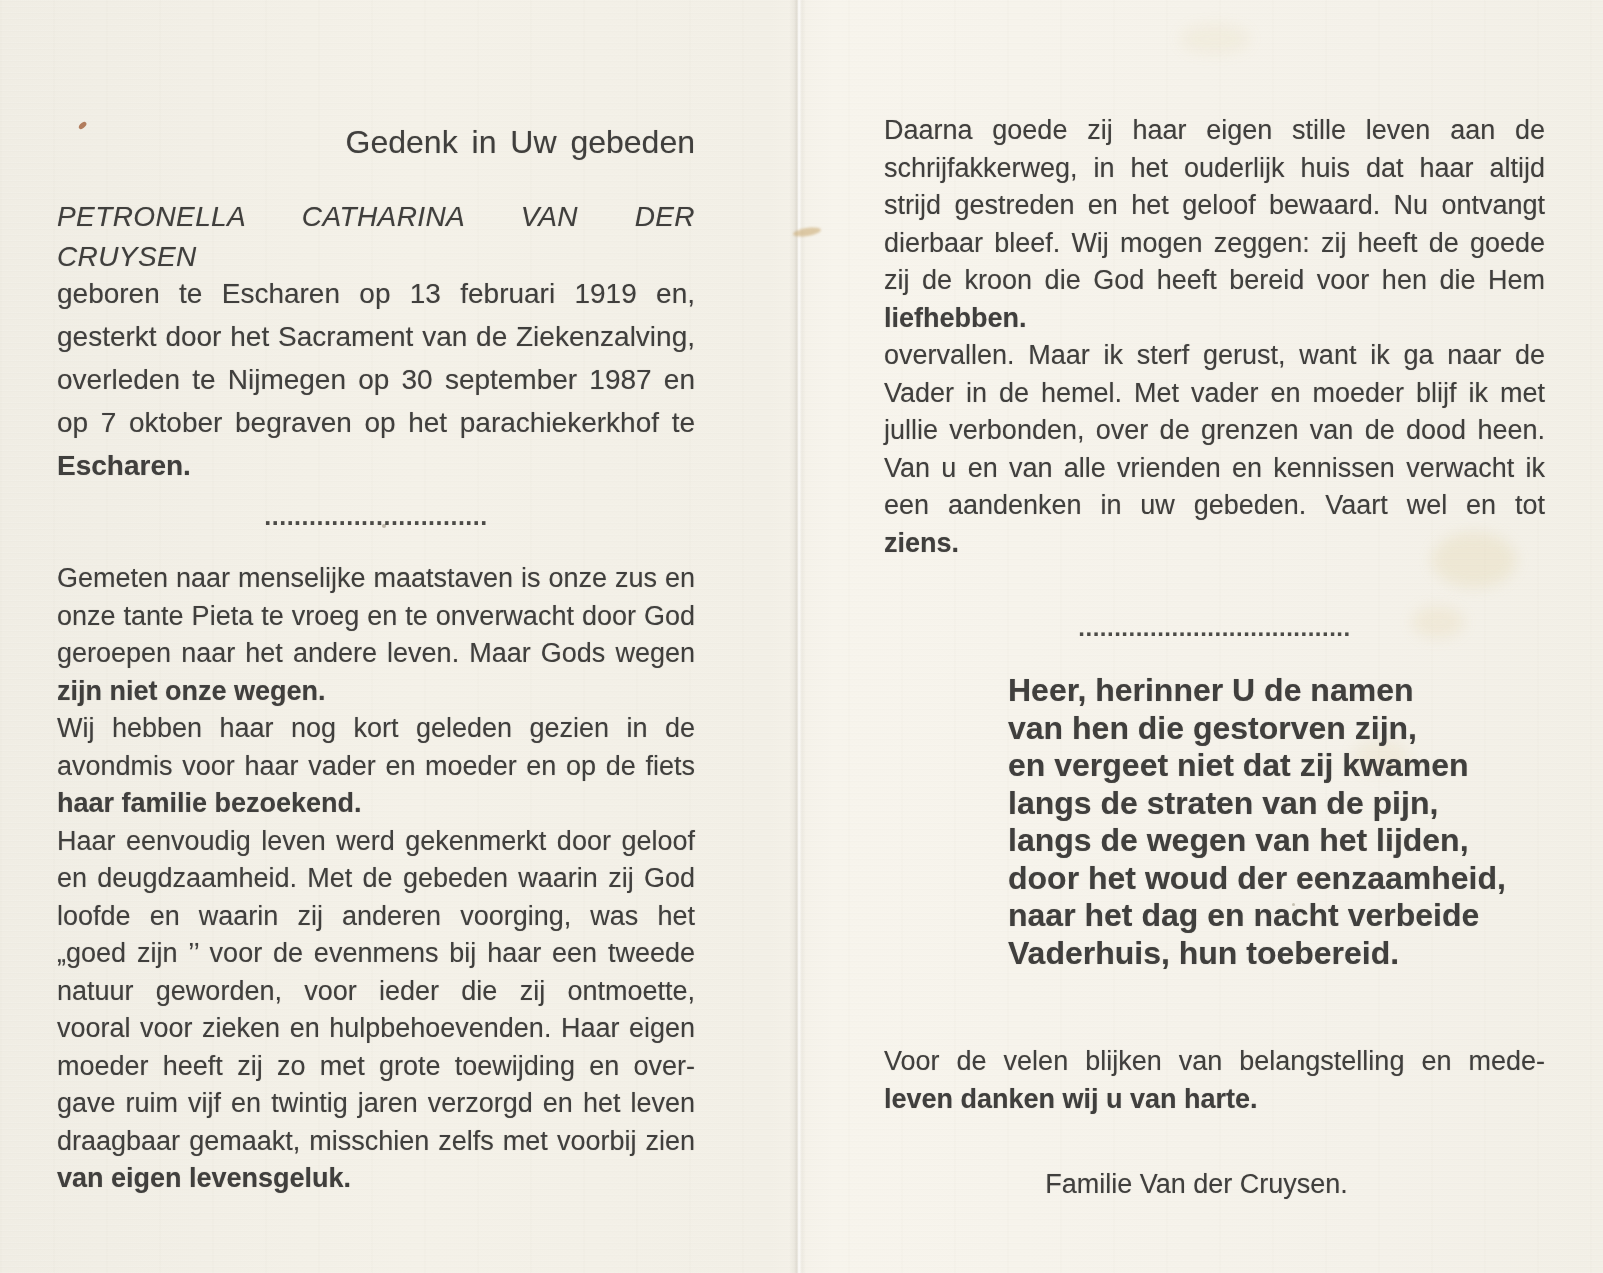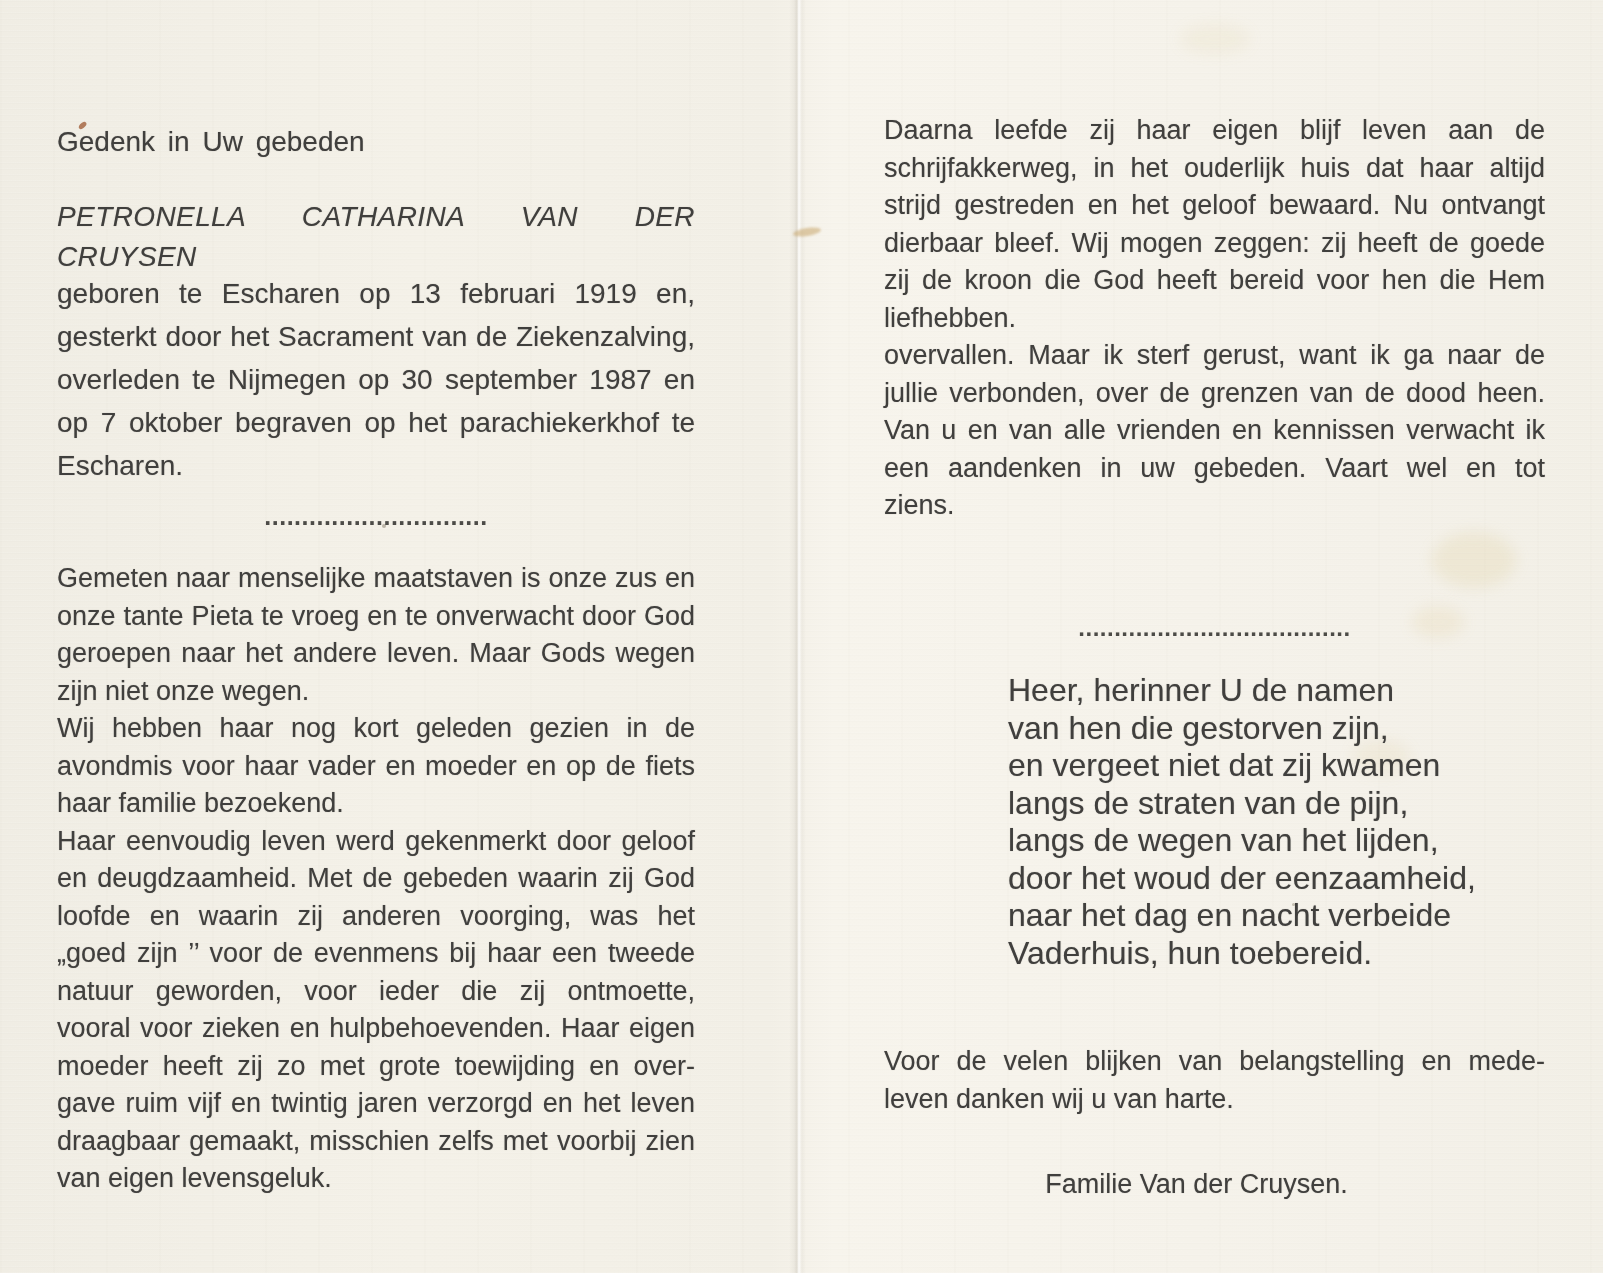--- a/index.html
+++ b/index.html
@@ -39,23 +39,23 @@
   .speck4{left:1292px;top:903px;width:3px;height:3px;background:#968d7a;border-radius:50%;opacity:.5;}
 
   .col{position:absolute;top:0;height:100%;}
   .col-left{left:57px;width:638px;}
   .col-right{left:884px;width:661px;}
 
   .blk{position:absolute;left:0;right:0;}
 
   
   .j{text-align:justify;text-align-last:justify;}
-  .l{text-align:left;text-align-last:left;}
+  .l{text-align:left;text-align-last:left;font-weight:bold;}
 
-  .title{top:122px;text-align:left;font-size:28px;word-spacing:5px;line-height:40px;}
+  .title{top:122px;text-align:right;font-size:32px;word-spacing:5px;line-height:40px;}
   .name{top:197px;font-size:28px;letter-spacing:.4px;line-height:40px;font-style:italic;}
   .intro{top:272px;font-size:28px;line-height:43px;}
   .dots{font-weight:700;color:#4c4b47;text-align:center;letter-spacing:.5px;}
   .dots-left{top:498px;font-size:25px;line-height:36px;}
   .dots-right{top:610px;font-size:24px;line-height:36px;}
   .bodytext{font-size:27px;line-height:37.5px;}
   .left-body{top:560px;}
   .right-body{top:112px;}
   .poem{top:672px;left:124px;right:0;font-size:32px;line-height:37.5px;}
   .thanks{top:1043px;}
@@ -110,27 +110,28 @@
       <div class="j">moeder heeft zij zo met grote toewijding en over-</div>
       <div class="j">gave ruim vijf en twintig jaren verzorgd en het leven</div>
       <div class="j">draagbaar gemaakt, misschien zelfs met voorbij zien</div>
       <div class="l">van eigen levensgeluk.</div>
     </div>
   </div>
 
   <div class="col col-right">
 
     <div class="blk bodytext right-body ink">
-      <div class="j">Daarna leefde zij haar eigen blijf leven aan de</div>
+      <div class="j">Daarna goede zij haar eigen stille leven aan de</div>
       <div class="j">schrijfakkerweg, in het ouderlijk huis dat haar altijd</div>
       <div class="j">strijd gestreden en het geloof bewaard. Nu ontvangt</div>
       <div class="j">dierbaar bleef. Wij mogen zeggen: zij heeft de goede</div>
       <div class="j">zij de kroon die God heeft bereid voor hen die Hem</div>
       <div class="l">liefhebben.</div>
       <div class="j">overvallen. Maar ik sterf gerust, want ik ga naar de</div>
+      <div class="j">Vader in de hemel. Met vader en moeder blijf ik met</div>
       <div class="j">jullie verbonden, over de grenzen van de dood heen.</div>
       <div class="j">Van u en van alle vrienden en kennissen verwacht ik</div>
       <div class="j">een aandenken in uw gebeden. Vaart wel en tot</div>
       <div class="l">ziens.</div>
     </div>
 
     <div class="blk dots dots-right">......................................</div>
 
     <div class="blk poem ink" style="left:124px;">
       <div class="l">Heer, herinner U de namen</div>

